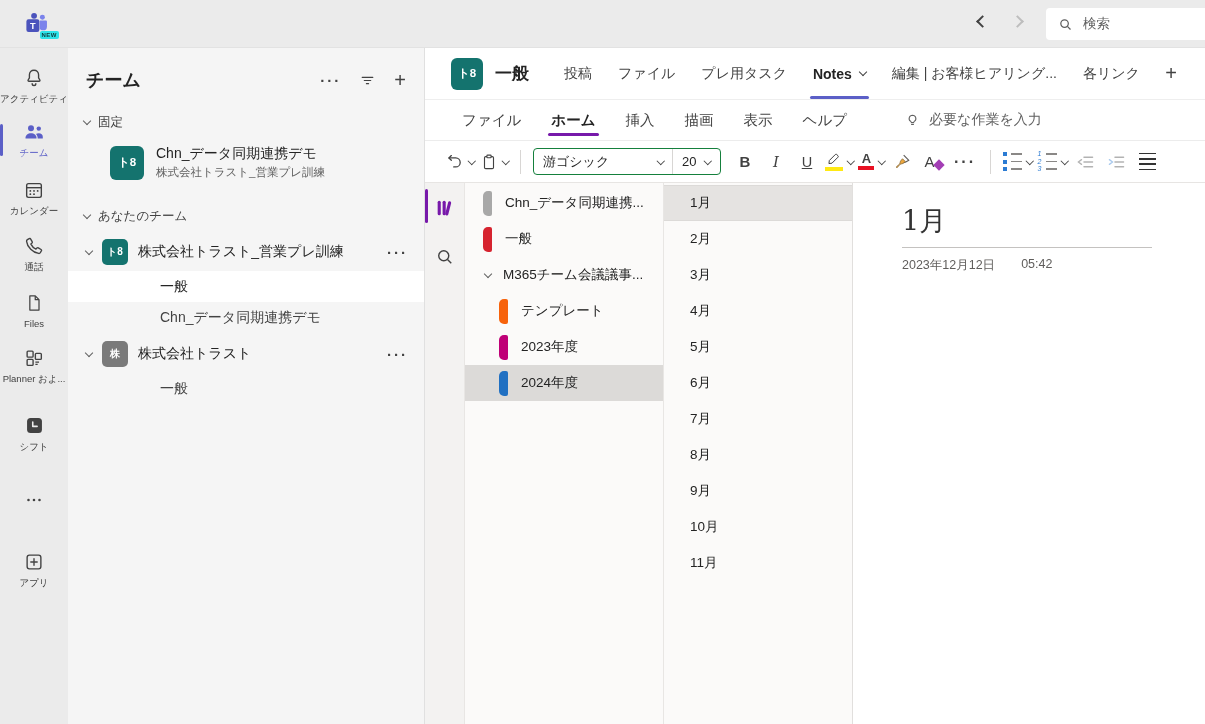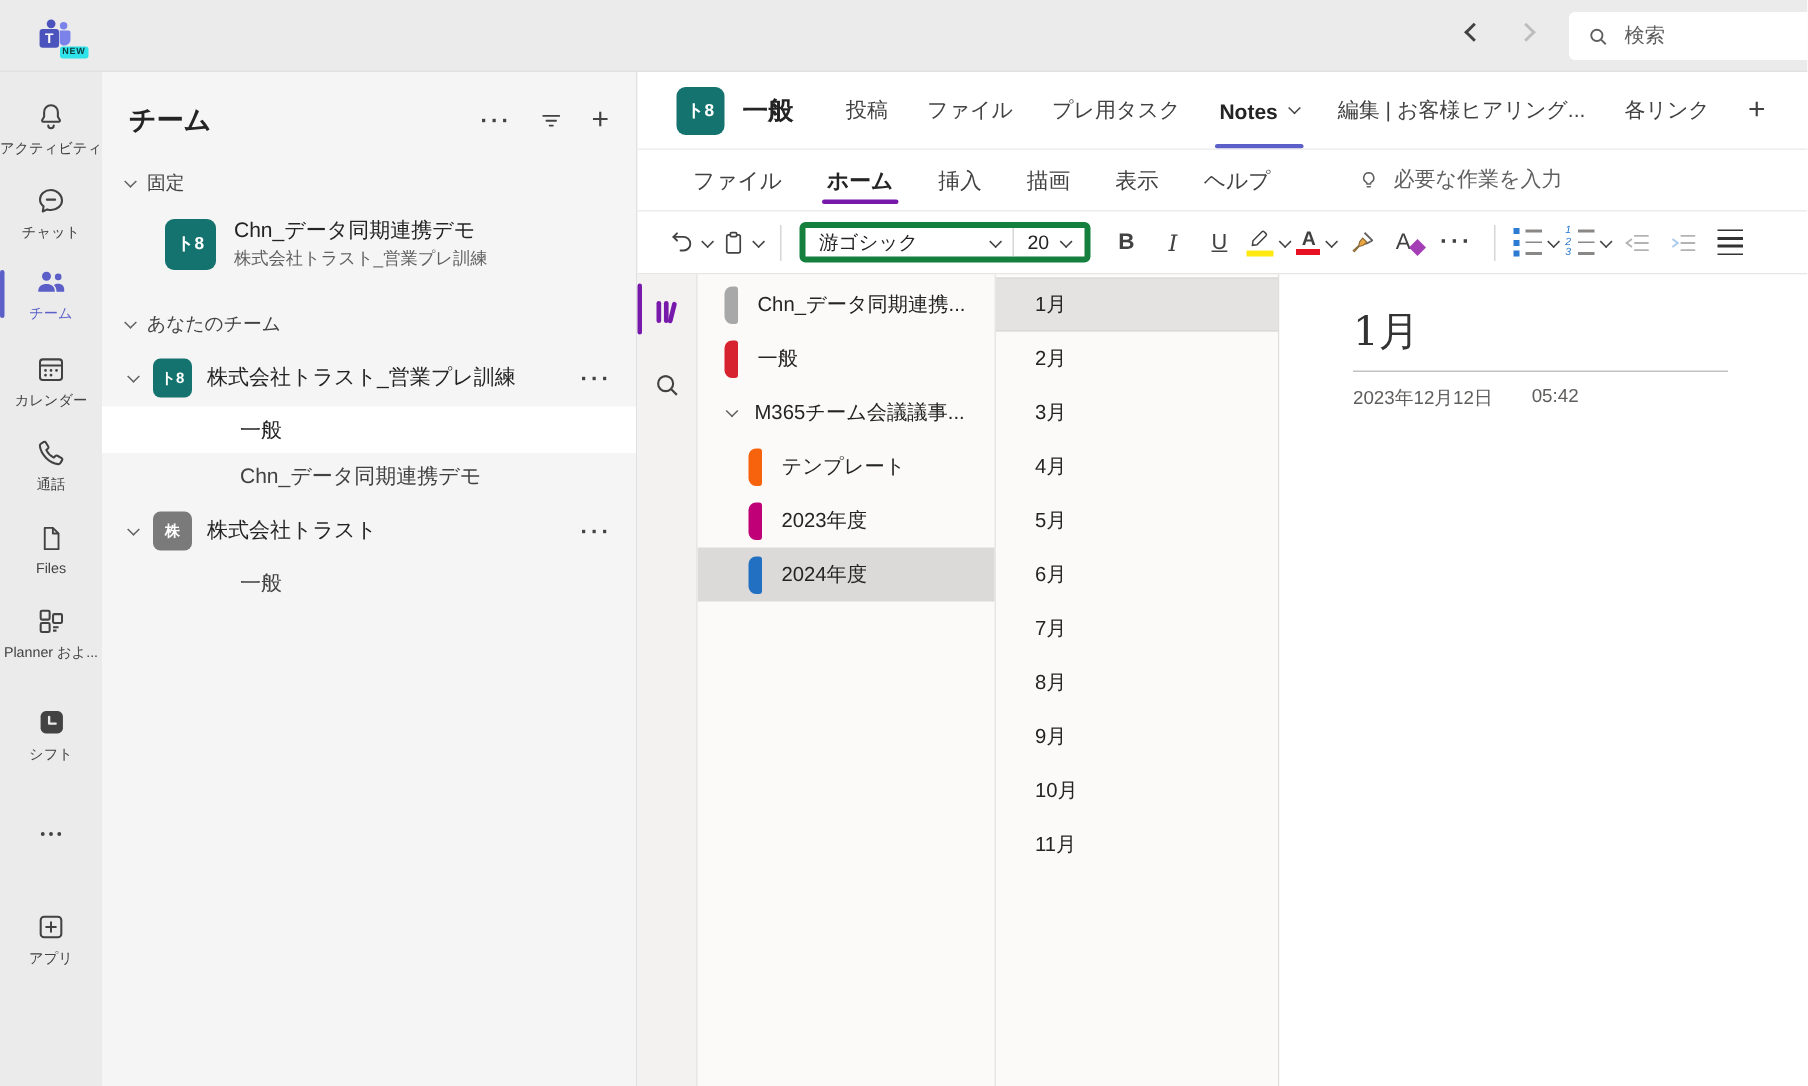--- a/index.html
+++ b/index.html
@@ -60,21 +60,21 @@
   .ribbon { height:41px; display:flex; align-items:center; padding:0 0 0 22px; gap:0; border-bottom:1px solid #ececec; }
   .rtab { position:relative; height:100%; display:flex; align-items:center; padding:0 15px; font-size:14.5px; color:#424242; cursor:pointer; }
   .rtab.active { font-weight:bold; color:#242424; }
   .rtab.active::after { content:''; position:absolute; left:12px; right:12px; bottom:4px; height:3px; border-radius:2px; background:#7719aa; }
   .tellme { display:flex; align-items:flex-end; gap:8px; margin-left:42px; color:#616161; font-size:14px; cursor:pointer; }
 
   .tbar { height:42px; display:flex; align-items:center; padding:0 8px 0 20px; gap:5px; border-bottom:1px solid #e7e5e3; }
   .tbtn { display:flex; align-items:center; justify-content:center; min-width:26px; height:30px; color:#424242; cursor:pointer; border-radius:3px; }
   .tbtn .dd { width:5.5px; height:5.5px; border-right:1.4px solid #424242; border-bottom:1.4px solid #424242; transform:rotate(45deg); margin-left:5px; margin-top:-2px; }
   .tb-sep { width:1px; height:24px; background:#d8d6d4; margin:0 7px; }
-  .combo { display:flex; align-items:center; border:4px solid #15803d; border-radius:4px; height:27px; overflow:hidden; }
+  .combo { display:flex; align-items:center; border:1px solid #15803d; border-radius:4px; height:27px; overflow:hidden; }
   .combo .cell { display:flex; align-items:center; padding:0 9px; font-size:13px; color:#242424; height:100%; cursor:pointer; }
   .combo .cell + .cell { border-left:1px solid #d8d6d4; }
   .combo .dd { width:5.5px; height:5.5px; border-right:1.4px solid #424242; border-bottom:1.4px solid #424242; transform:rotate(45deg); margin-left:9px; margin-top:-2px; }
   .fmt-b { font-weight:bold; font-size:15px; }
   .fmt-i { font-family:"DejaVu Serif",serif; font-style:italic; font-size:15px; }
   .fmt-u { text-decoration:underline; font-size:14.5px; }
   .stacked { display:flex; flex-direction:column; align-items:center; gap:2px; }
   .ybar { width:18px; height:4px; background:#ffe913; }
   .rbar { width:16px; height:4px; background:#e81123; }
   .letterA { font-size:13px; font-weight:bold; line-height:11px; }
@@ -144,30 +144,20 @@
   <div class="rail-item">
         <span class="rail-ind"></span>
         <span class="rail-icon">
           <svg width="22" height="22" viewBox="0 0 24 24" fill="none" stroke="currentColor" stroke-width="1.5" stroke-linecap="round" stroke-linejoin="round">
             <path d="M12 3.5c-2.9 0-5 2.1-5 5v3.3l-1.4 2.4c-.3.6.1 1.3.8 1.3h11.2c.7 0 1.1-.7.8-1.3L17 11.8V8.5c0-2.9-2.1-5-5-5Z"></path>
             <path d="M10 18.2a2 2 0 0 0 4 0"></path>
           </svg>
         </span>
         <span class="rail-label">アクティビティ</span>
       </div>
-      <div class="rail-item">
-        <span class="rail-ind"></span>
-        <span class="rail-icon">
-          <svg width="22" height="22" viewBox="0 0 24 24" fill="none" stroke="currentColor" stroke-width="1.5" stroke-linecap="round" stroke-linejoin="round">
-            <path d="M12 4C7.6 4 4 7 4 10.9c0 2 1 3.8 2.6 5L6 19.6l3.3-1.5c.9.2 1.8.4 2.7.4 4.4 0 8-3.1 8-6.9S16.4 4 12 4Z"></path>
-            <path d="M9 11h6"></path>
-          </svg>
-        </span>
-        <span class="rail-label">チャット</span>
-      </div>
       <div class="rail-item active">
         <span class="rail-ind"></span>
         <span class="rail-icon">
           <svg width="24" height="24" viewBox="0 0 24 24" fill="currentColor">
             <circle cx="9" cy="8.2" r="3"></circle>
             <path d="M3.5 18.5v-.6c0-2.8 2.4-4.6 5.5-4.6s5.5 1.8 5.5 4.6v.6Z"></path>
             <circle cx="16.8" cy="8.6" r="2.2"></circle>
             <path d="M15.7 18.5c0-2-.7-3.5-1.8-4.5.8-.5 1.8-.8 2.9-.8 2.3 0 4 1.4 4 3.6v1.7Z"></path>
           </svg>
         </span>

